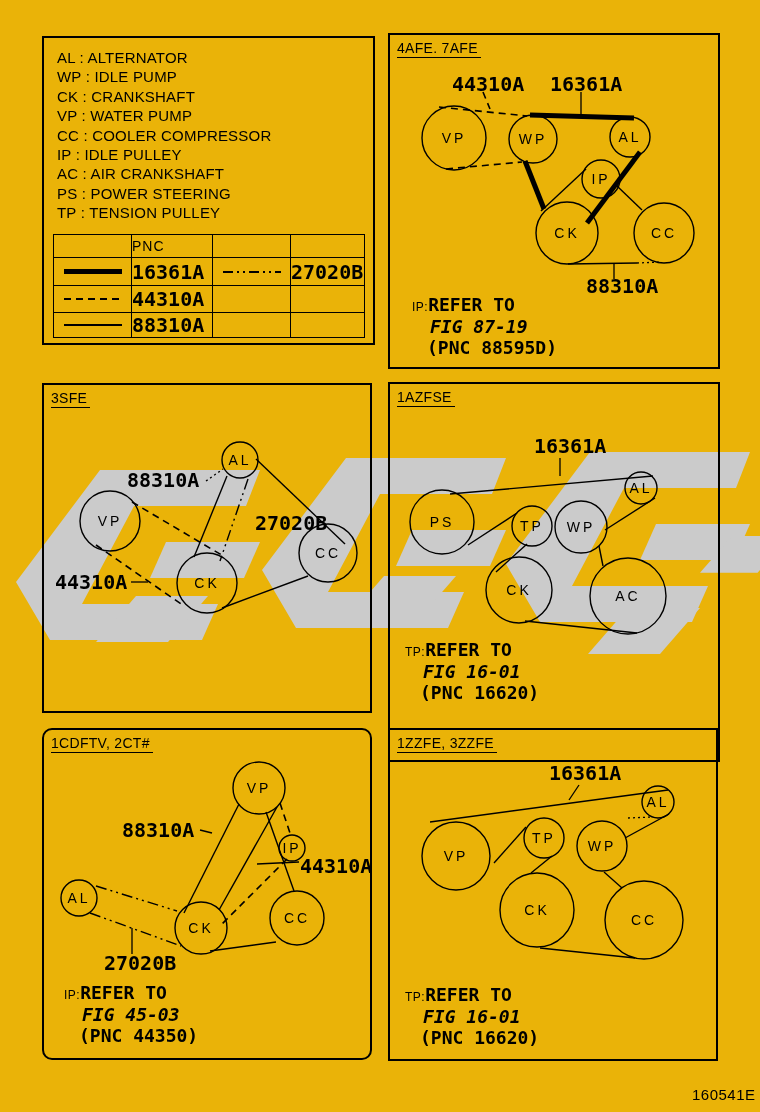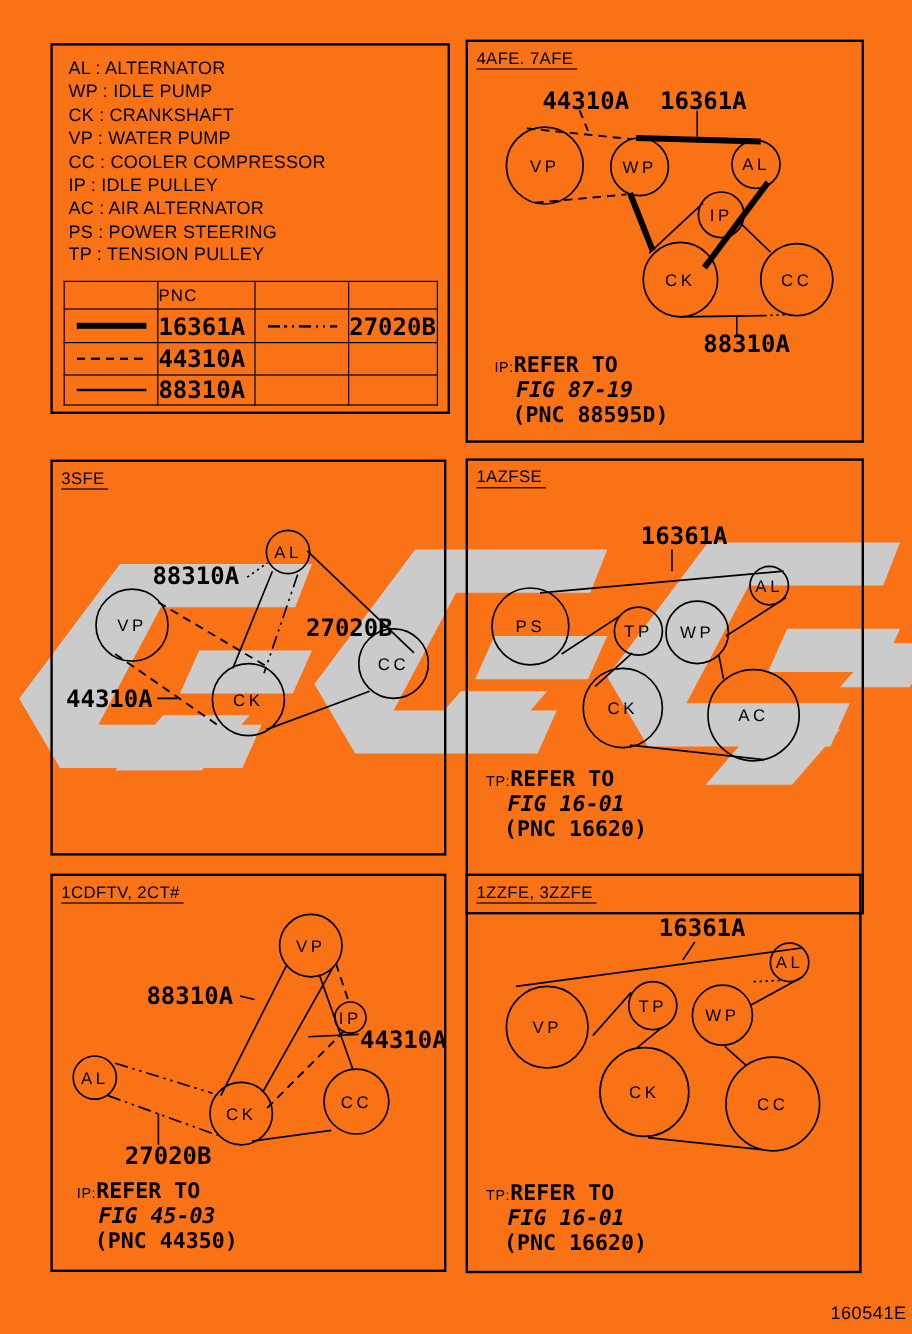--- a/index.html
+++ b/index.html
@@ -1,25 +1,25 @@
 <!DOCTYPE html>
 <html><head>
 <meta charset="utf-8">
 <style>
   html,body{margin:0;padding:0;background:#ffffff;}
-  #page{position:relative;width:760px;height:1112px;background:#f97316;overflow:hidden;
+  #page{position:relative;width:760px;height:1112px;background:#eab308;overflow:hidden;
         font-family:"Liberation Sans",sans-serif;color:#000;}
   
   #watermark{position:absolute;left:0;top:0;z-index:0;}
   .panel{position:absolute;border:2px solid #000;box-sizing:border-box;background:transparent;z-index:1;}
   #panel-legend{left:42px;top:36px;width:333px;height:309px;}
   #panel-4afe{left:388px;top:33px;width:332px;height:336px;}
   #panel-3sfe{left:42px;top:383px;width:330px;height:330px;}
   #panel-1azfse{left:388px;top:382px;width:332px;height:380px;}
-  #panel-1cdftv{left:42px;top:728px;width:330px;height:332px;}
+  #panel-1cdftv{left:42px;top:728px;width:330px;height:332px;border-radius:10px;}
   #panel-1zzfe{left:388px;top:728px;width:330px;height:333px;}
   .panel-title{position:absolute;top:5px;left:7px;display:inline-block;
      font-size:14px;letter-spacing:0.3px;border-bottom:1.5px solid #000;padding:0 3px 1px 0;
      background:transparent;white-space:nowrap;}
   .diagram{position:absolute;left:0;top:0;width:100%;height:100%;}
   .plbl{font-family:"Liberation Sans",sans-serif;font-size:14px;letter-spacing:3px;fill:#000;}
   .pnum{font-family:"DejaVu Sans Mono",monospace;font-size:20px;font-weight:700;fill:#000;}
   
   .legend-list{position:absolute;left:13px;top:10px;font-size:15px;line-height:19.4px;letter-spacing:0.2px;}
   .pnc-table{position:absolute;left:9px;top:196px;border-collapse:collapse;table-layout:fixed;}
@@ -63,21 +63,21 @@
   </svg>
 
   <div id="panel-legend" class="panel">
     <div class="legend-list">
       <div>AL : ALTERNATOR</div>
       <div>WP : IDLE PUMP</div>
       <div>CK : CRANKSHAFT</div>
       <div>VP : WATER PUMP</div>
       <div>CC : COOLER COMPRESSOR</div>
       <div>IP : IDLE PULLEY</div>
-      <div>AC : AIR ALTERNATOR</div>
+      <div>AC : AIR CRANKSHAFT</div>
       <div>PS : POWER STEERING</div>
       <div>TP : TENSION PULLEY</div>
     </div>
     <table class="pnc-table">
       <tbody>
           <tr class="hrow">
         <td class="c1"></td>
         <td class="c2">PNC</td>
         <td class="c3"></td>
         <td class="c4"></td>

